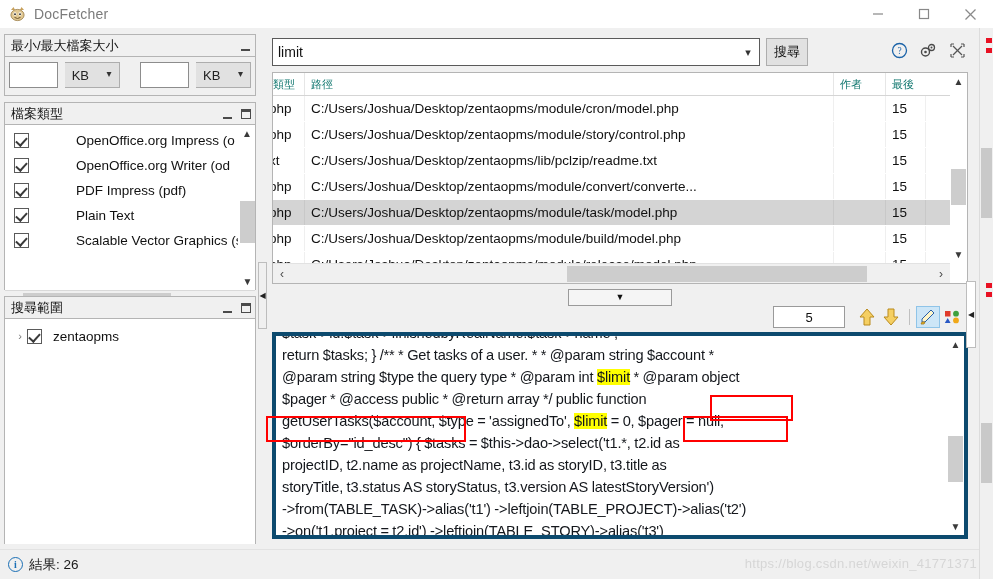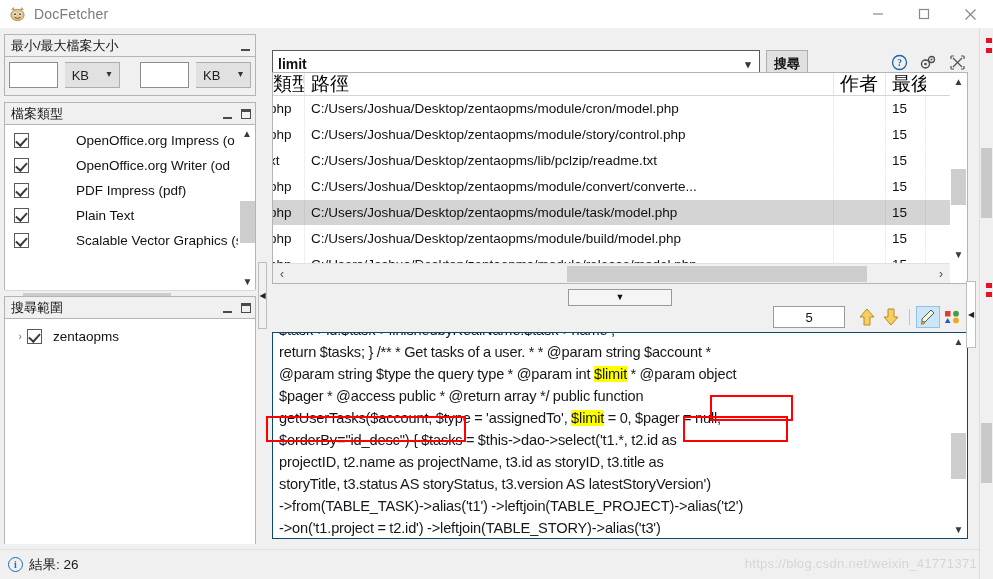--- a/index.html
+++ b/index.html
@@ -190,21 +190,21 @@
     border: 1.5px solid #1a6fb5; color: #1a6fb5;
     font-size: 10px; font-weight: bold;
     display: flex; align-items: center; justify-content: center;
     margin-right: 6px;
     font-family: "Liberation Serif", serif;
   }
   .status-text { font-size: 13.5px; color: #1a1a1a; }
 
   
   .searchbar {
-    position: absolute; left: 0; top: 12px; width: 704px; height: 36px; font-weight: bold;
+    position: absolute; left: 0; top: 0; width: 704px; height: 36px;
   }
   .search-field {
     position: absolute; left: 4px; top: 4px;
     width: 488px; height: 28px;
     background: #fff; border: 1px solid #5a5a5a;
     display: flex; align-items: center;
   }
   .search-value {
     font-size: 14px; color: #111; padding-left: 5px; flex: 1;
   }
@@ -232,21 +232,21 @@
     background: #fff;
     overflow: hidden;
   }
   .table-area { position: absolute; left: 0; top: 0; right: 17px; bottom: 20px; overflow: hidden; }
   .thead {
     display: flex; height: 23px;
     background: #ffffff;
     border-bottom: 1px solid #d5d5d5;
   }
   .th {
-    font-size: 19px; color: #000000;
+    font-size: 11px; color: #0f766e;
     display: flex; align-items: center;
     padding-left: 6px;
     border-right: 1px solid #e6e6e6;
     overflow: hidden; white-space: nowrap;
   }
   .col-type { width: 42px; margin-left: -10px; padding-left: 10px; }
   .col-path { width: 529px; }
   .col-author { width: 52px; }
   .col-modified { width: 40px; border-right: none; }
   .trow {
@@ -303,21 +303,21 @@
   .tgl-btn {
     width: 24px; height: 22px;
     display: flex; align-items: center; justify-content: center;
   }
   .tgl-btn.active { background: #cde6f7; border: 1px solid #8fc4e8; }
 
   
   .preview {
     position: absolute; left: 4px; top: 298px;
     width: 696px; height: 207px;
-    border: 1px solid #0c4a6e;
+    border: 4px solid #0c4a6e;
     background: #fff;
     overflow: hidden;
   }
   .prev-text {
     position: absolute; left: 0; top: -16px; right: 17px;
     padding: 2px 6px 0 6px;
     font-size: 14.6px;
     line-height: 22px;
     color: #14171c;
     letter-spacing: -0.15px;

